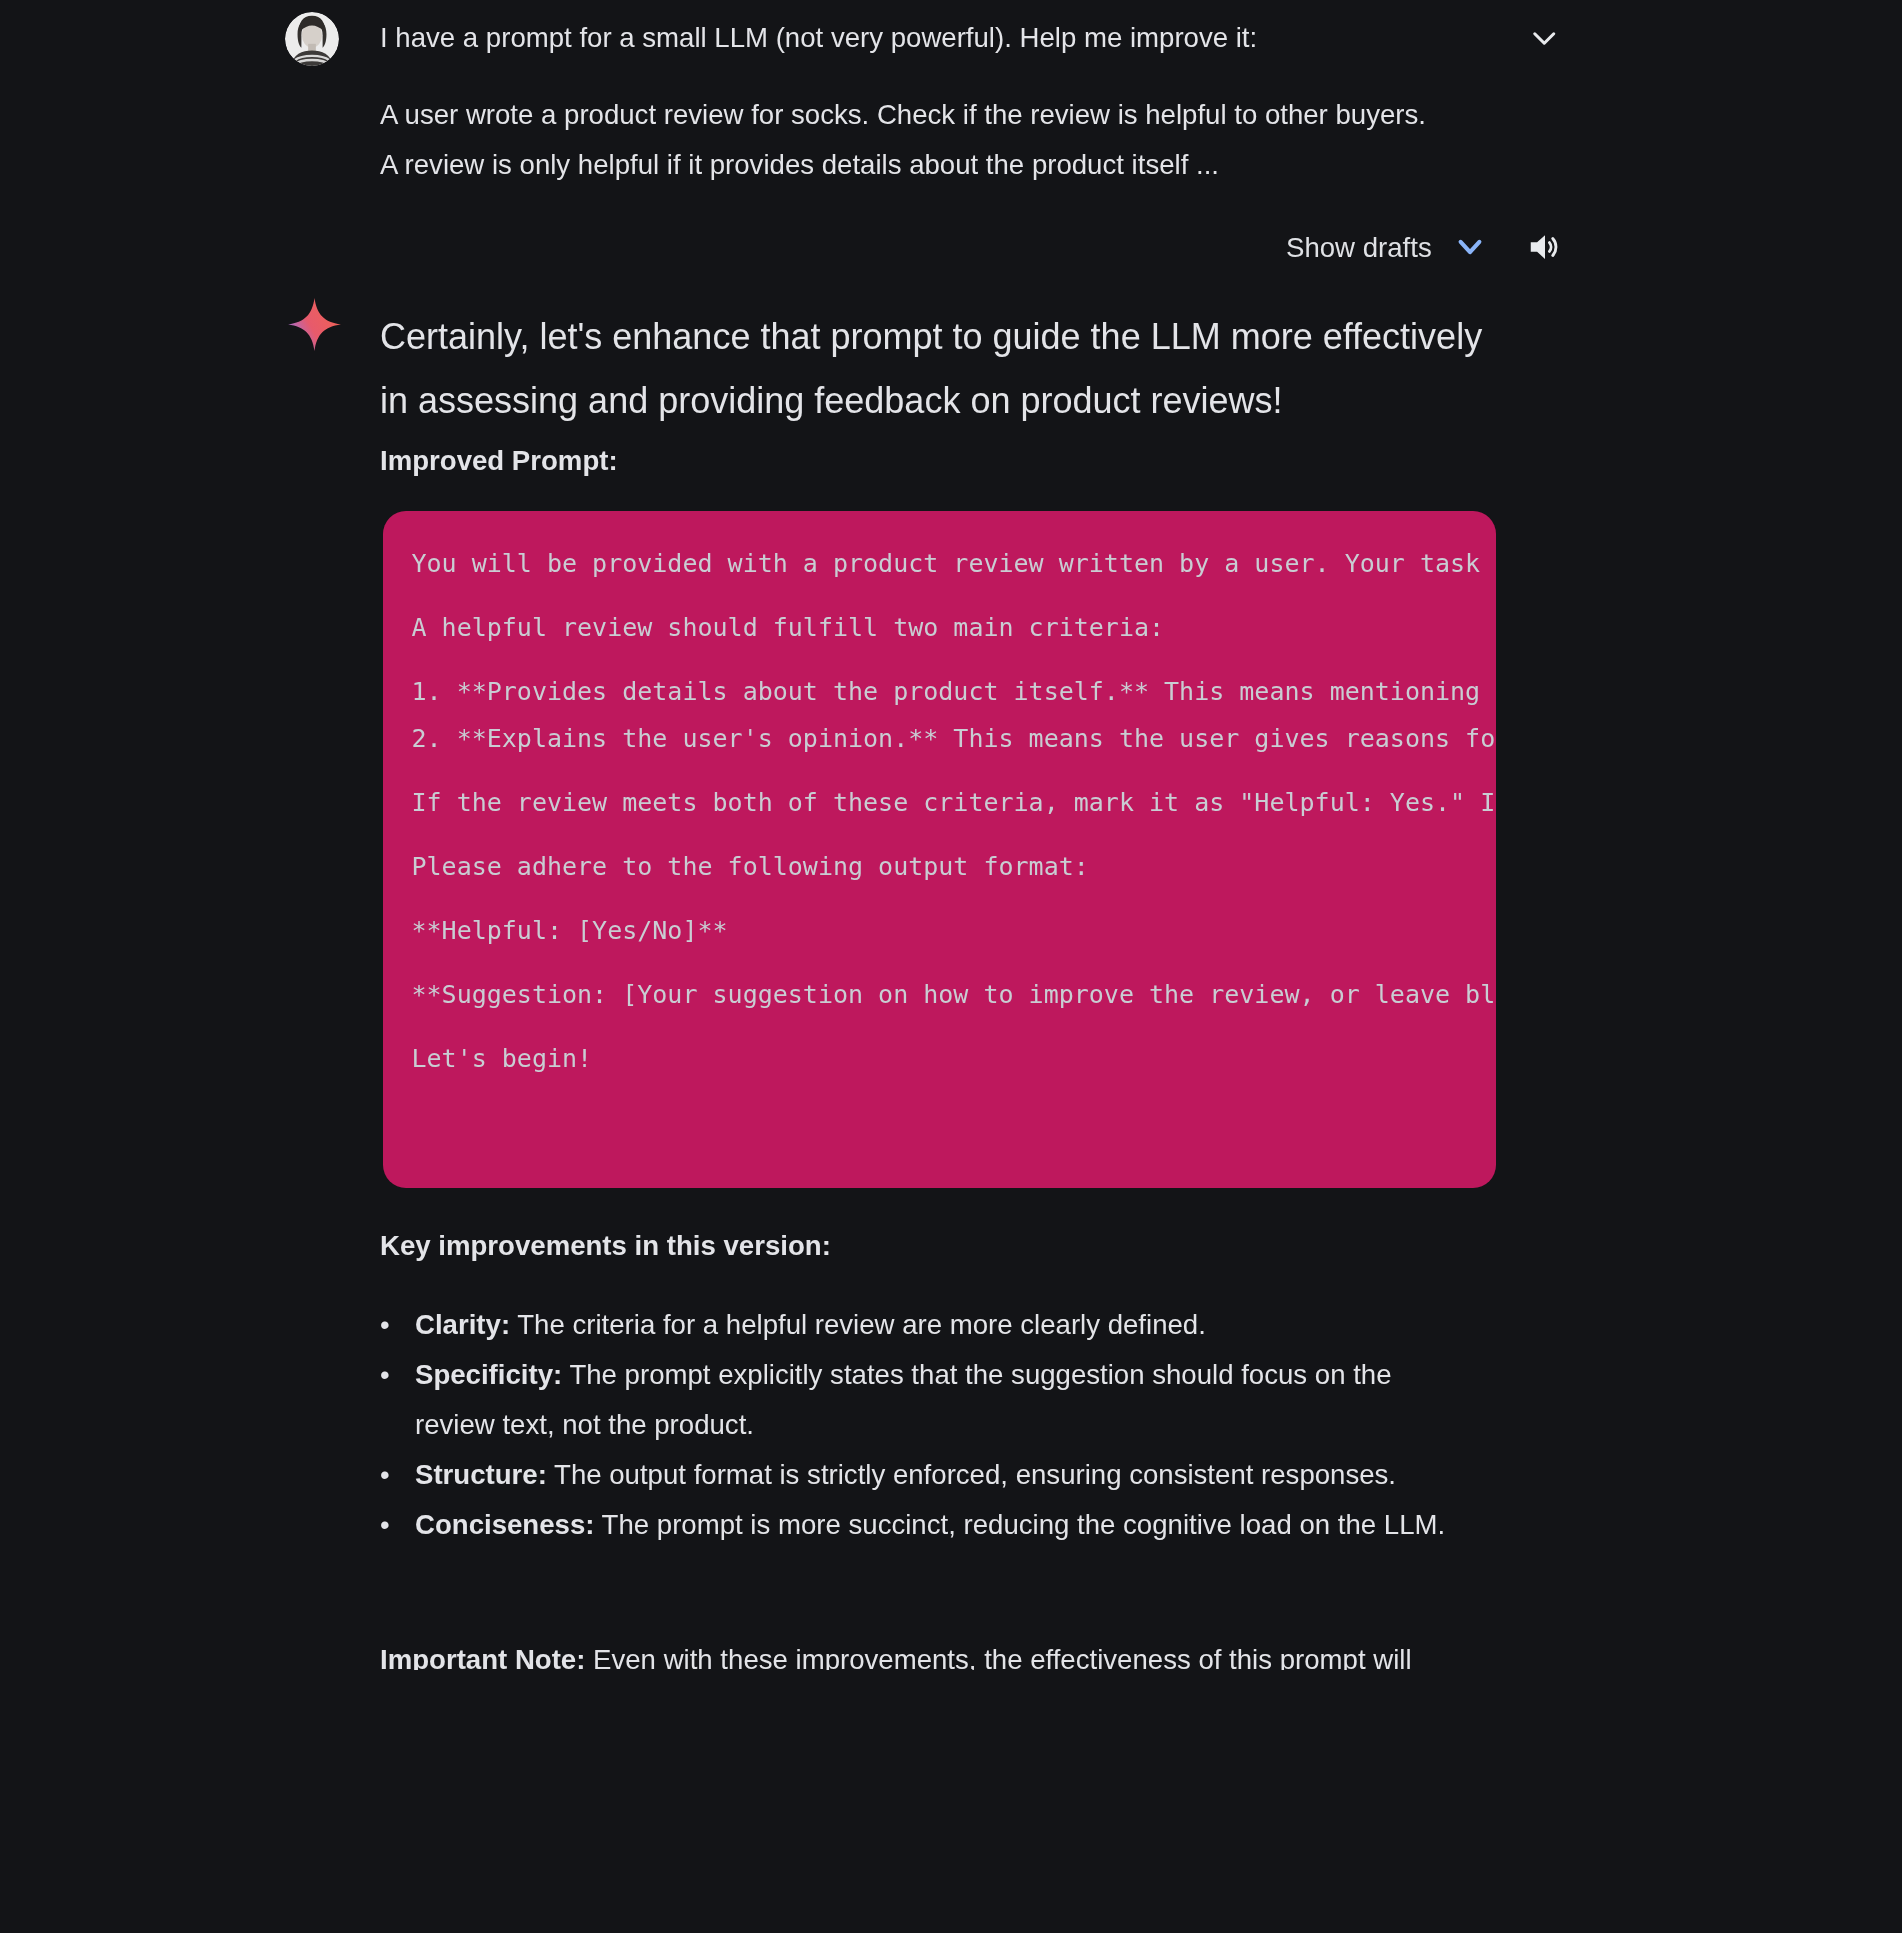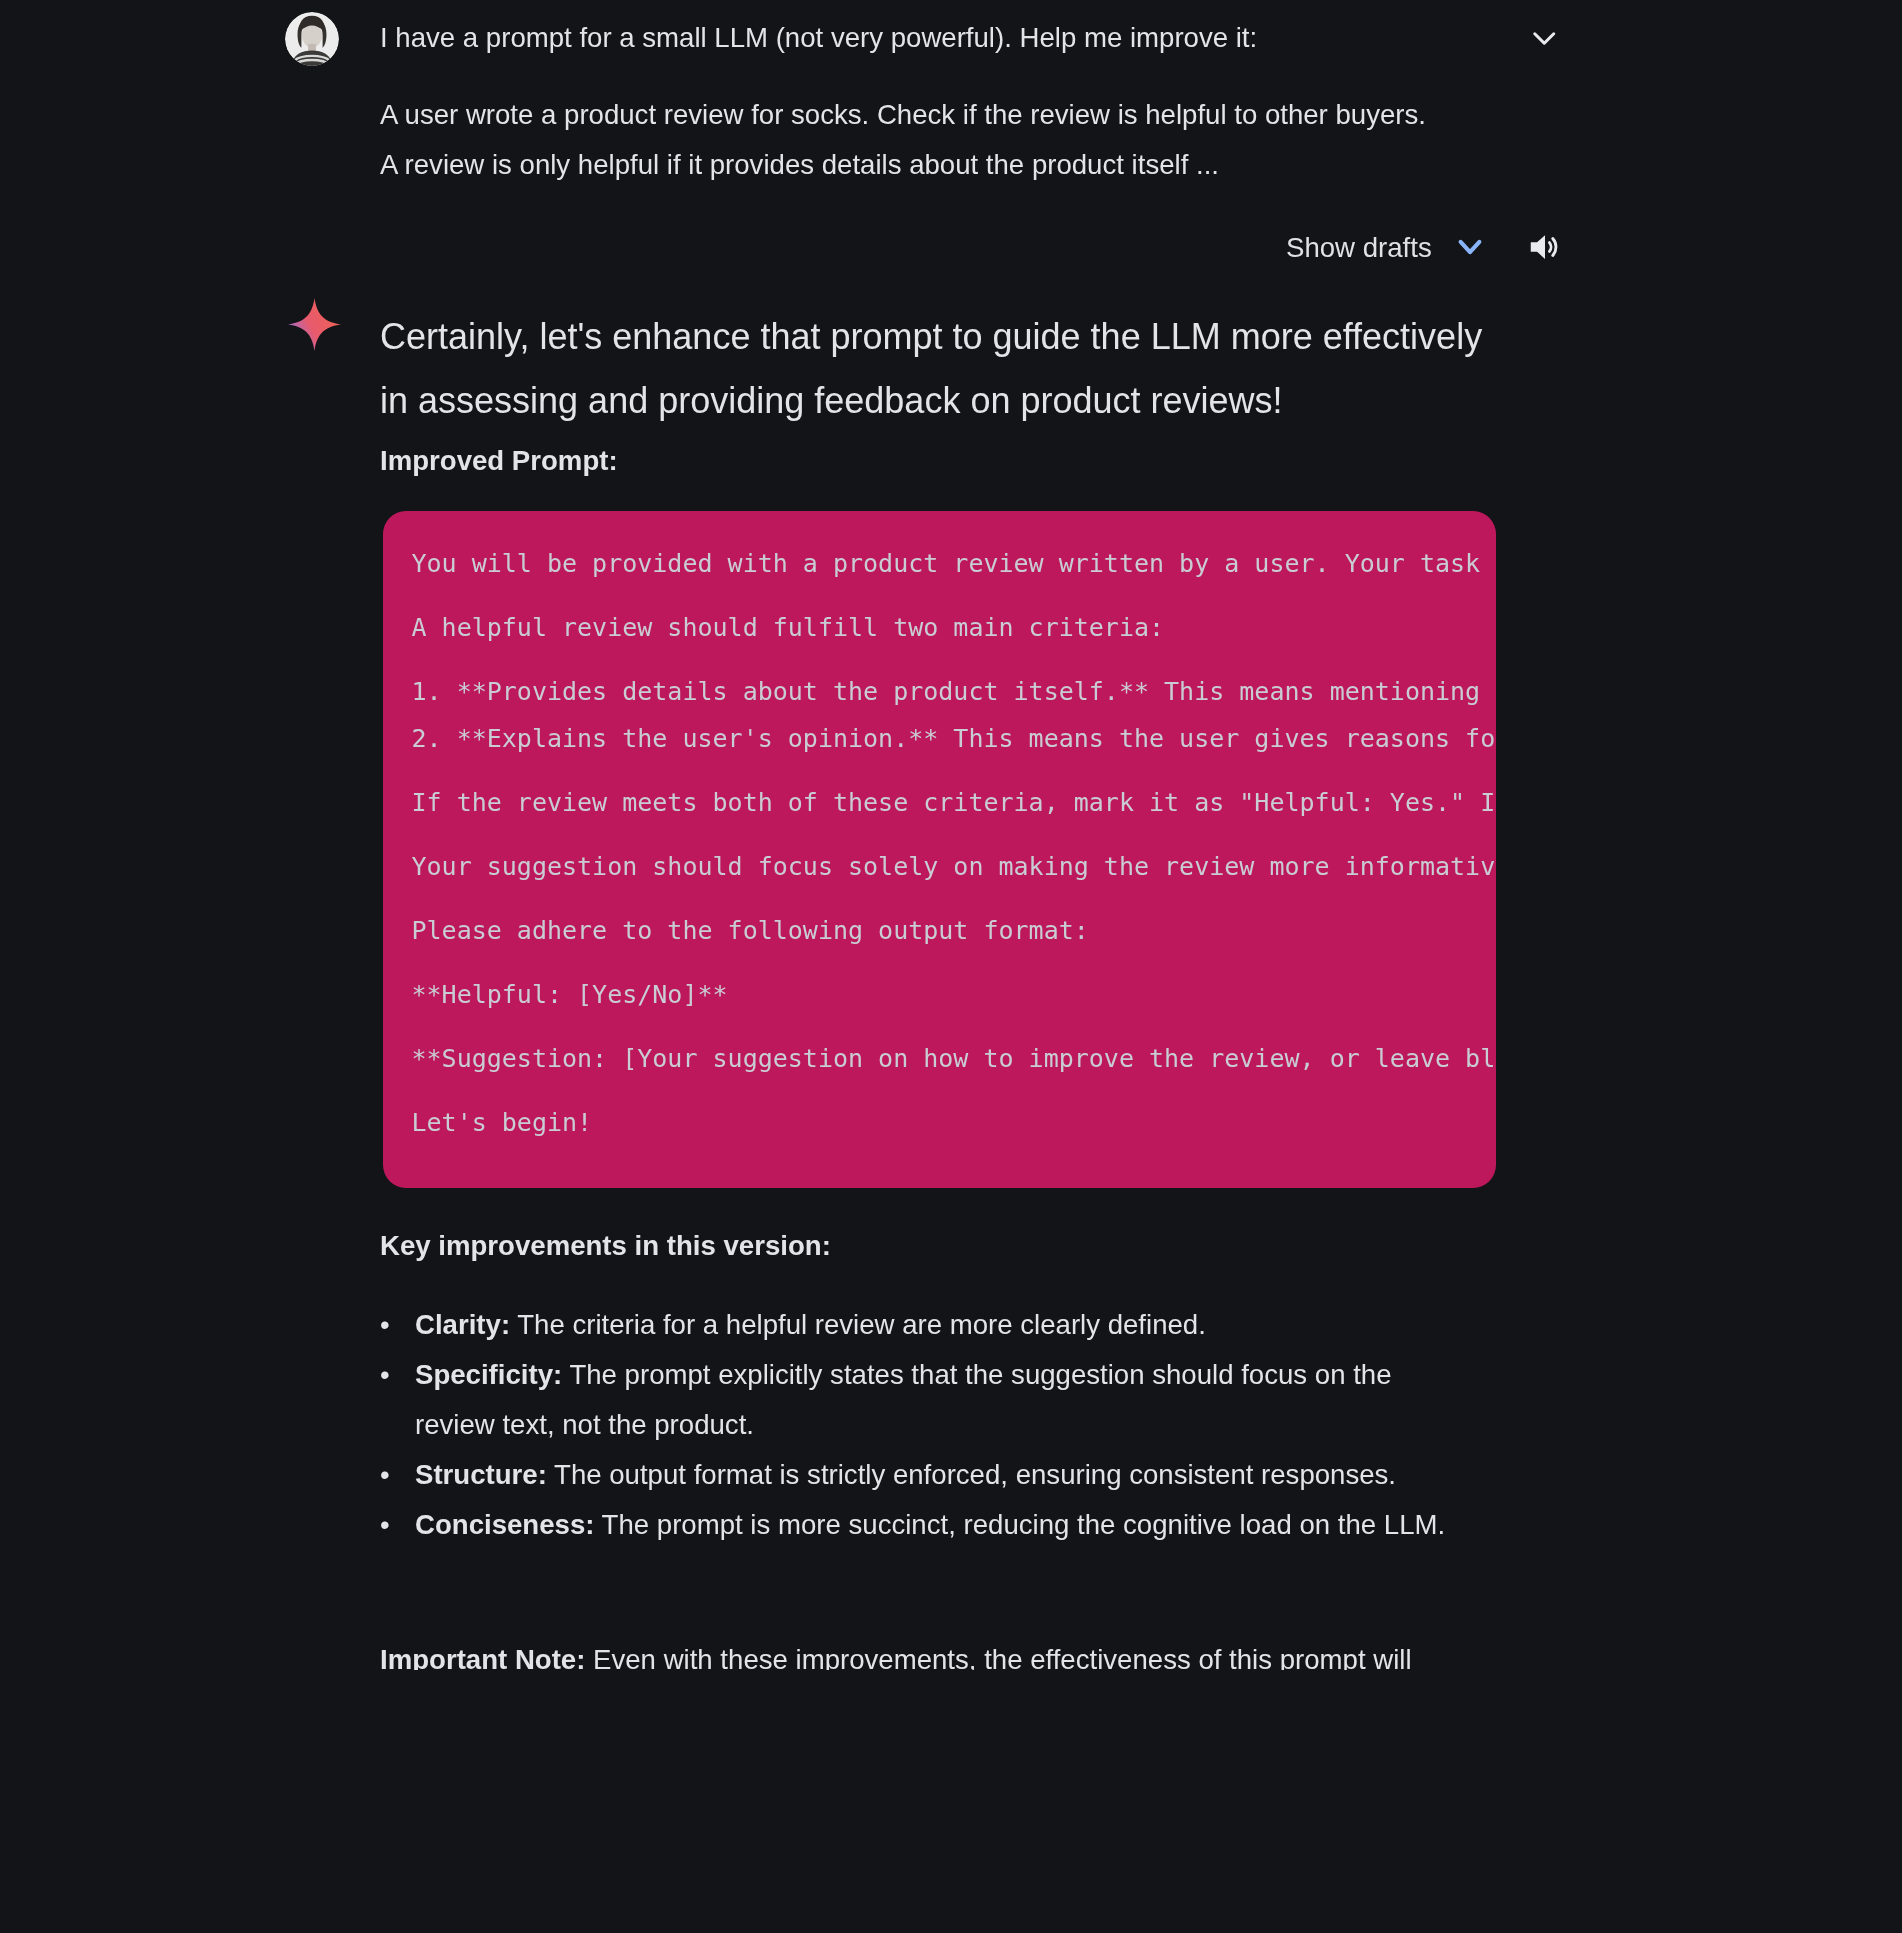--- a/index.html
+++ b/index.html
@@ -110,21 +110,20 @@
   <div class="intro">Certainly, let's enhance that prompt to guide the LLM more effectively in assessing and providing feedback on product reviews!</div>
 
   <div class="h-improved">Improved Prompt:</div>
 
   <div class="code-block">
     <div class="code-line">You will be provided with a product review written by a user. Your task</div>
     <div class="code-line">A helpful review should fulfill two main criteria:</div>
     <div class="code-line tight">1. **Provides details about the product itself.** This means mentioning</div>
     <div class="code-line">2. **Explains the user's opinion.** This means the user gives reasons fo</div>
     <div class="code-line">If the review meets both of these criteria, mark it as "Helpful: Yes." I</div>
-    <div class="code-line">Your suggestion should focus solely on making the review more informativ</div>
     <div class="code-line">Please adhere to the following output format:</div>
     <div class="code-line">**Helpful: [Yes/No]**</div>
     <div class="code-line">**Suggestion: [Your suggestion on how to improve the review, or leave bl</div>
     <div class="code-line">Let's begin!</div>
   </div>
 
   <div class="h-key">Key improvements in this version:</div>
 
   <div class="bullets">
     <div class="bullet-row">

